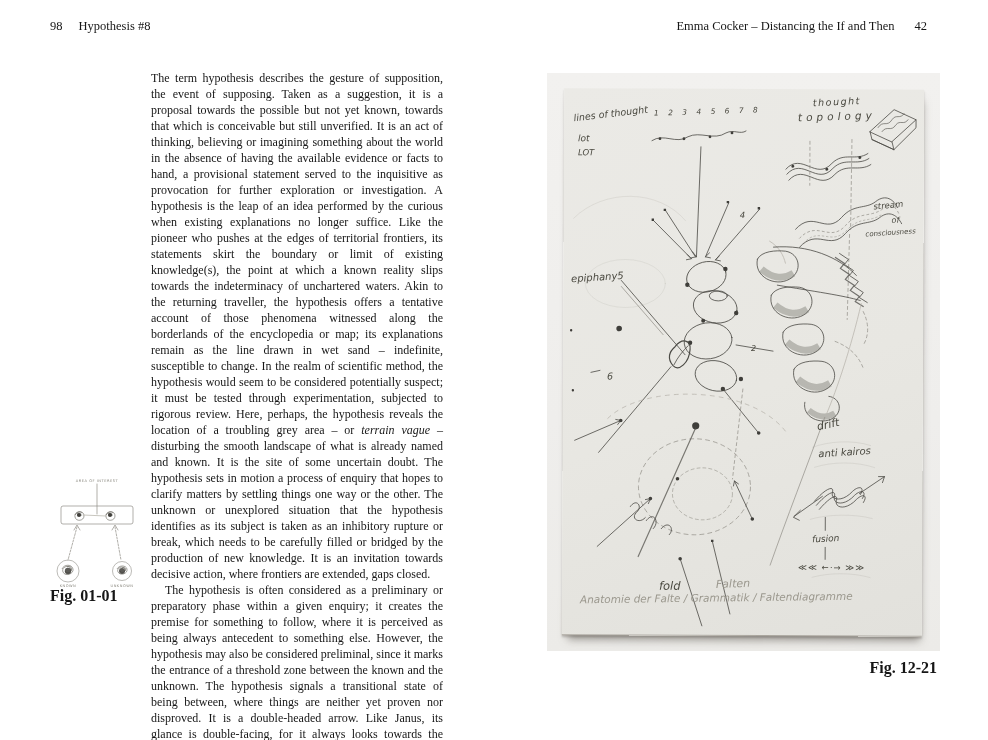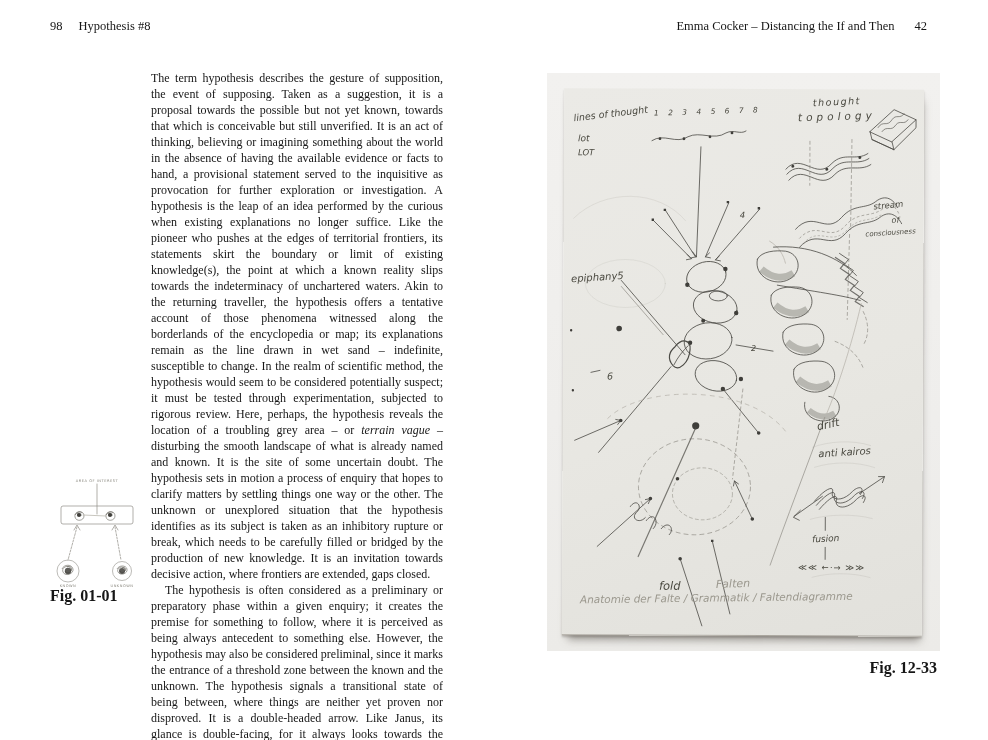--- a/index.html
+++ b/index.html
@@ -262,15 +262,15 @@
           <line class="ink" x1="263" y1="458" x2="263" y2="470" stroke-width=".6"></line>
           <text class="hw" x="236" y="481" font-size="8.5" letter-spacing="1">≪≪ ←·→ ≫≫</text>
         </g>
 
         <text class="hw" x="97" y="501" font-size="11.5">fold</text>
         <text class="hwp" x="154" y="499" font-size="11" transform="rotate(-2 154 499)">Falten</text>
         <text class="hwp" x="18" y="515" font-size="10.5" transform="rotate(-1 18 515)">Anatomie der Falte  /  Grammatik  /  Faltendiagramme</text>
       </svg>
     </div>
   </div>
-  <div class="cap cap-right">Fig. 12-33</div>
+  <div class="cap cap-right">Fig. 12-21</div>
 
 </div>
 
 </body></html>

